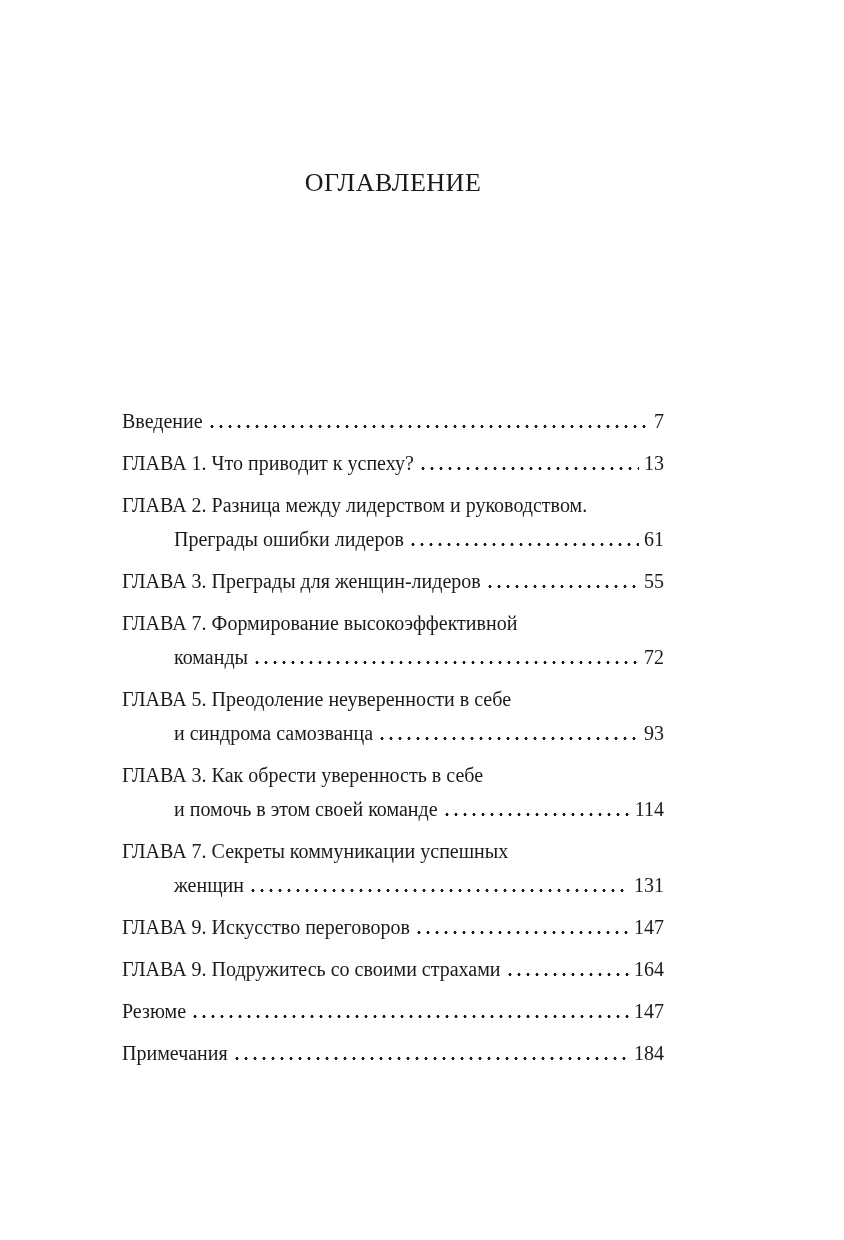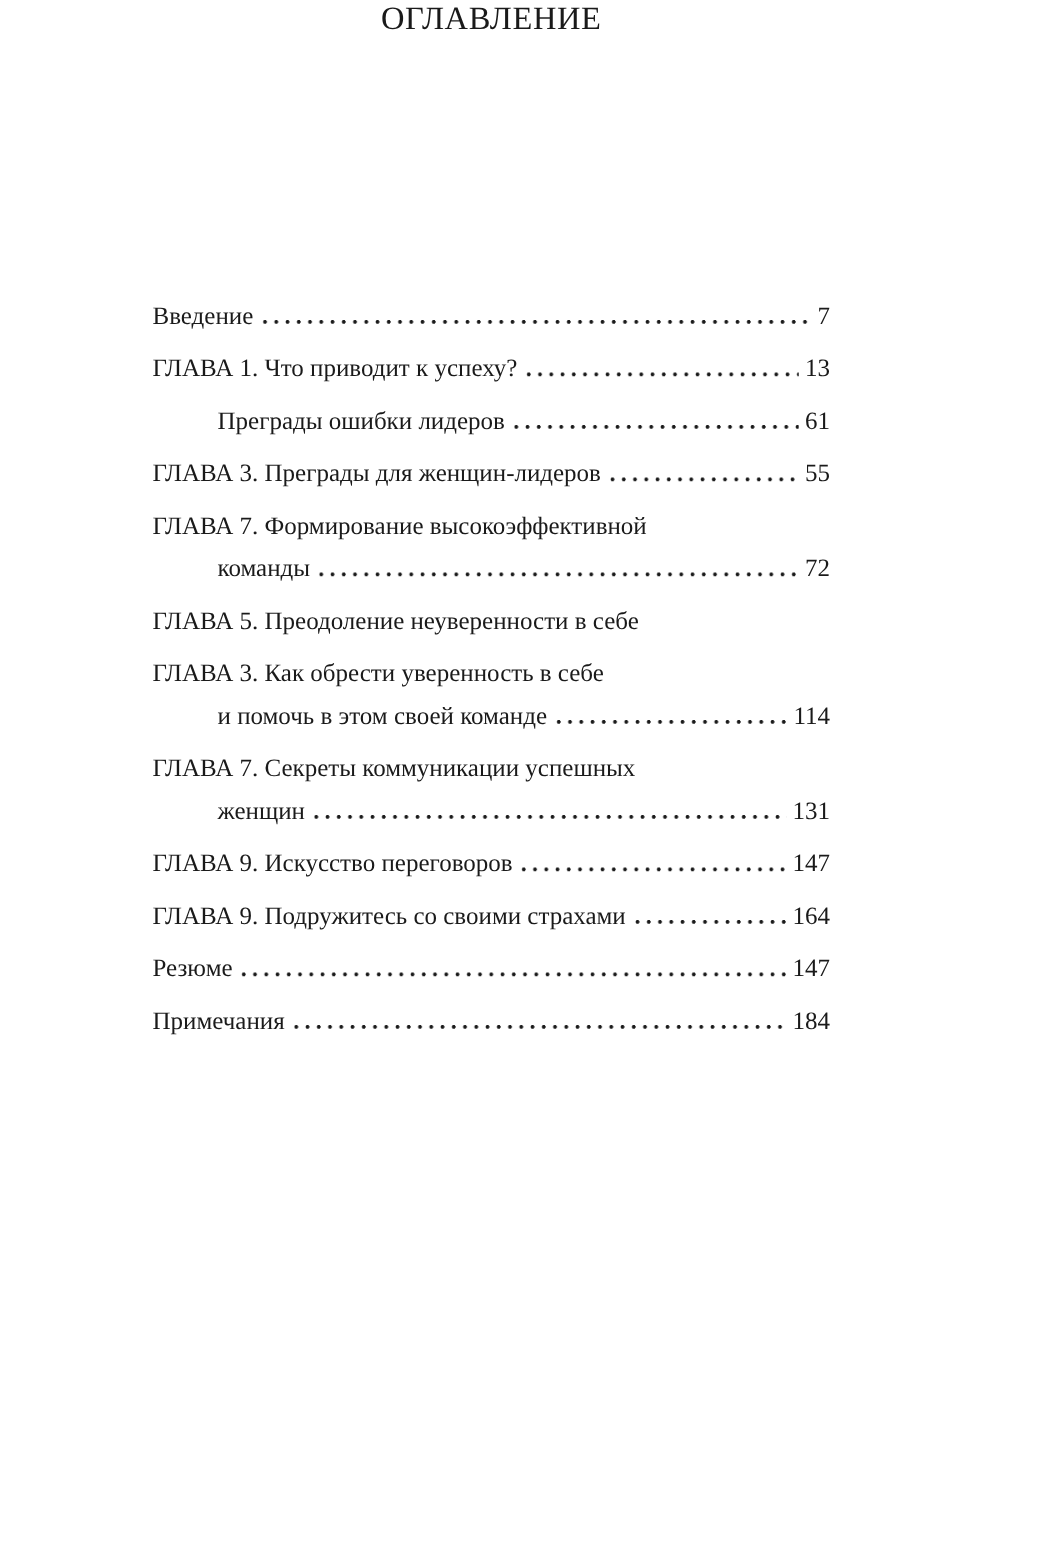--- a/index.html
+++ b/index.html
@@ -16,20 +16,21 @@
     overflow: hidden;
   }
   .page {
     position: absolute;
     left: 122px;
     top: 0;
     width: 542px;
   }
   .page-title {
     margin: 0;
+    padding-top: 168px;
     font-size: 26px;
     font-weight: 400;
     line-height: 30px;
     text-align: center;
     letter-spacing: 0.5px;
     color: #1a1a1a;
   }
   .toc-list {
     margin-top: 206px;
   }
@@ -77,20 +78,23 @@
         </div>
       </div>
       <div class="toc-entry">
         <div class="toc-line">
           <span class="label">ГЛАВА 1. Что приводит к успеху?</span>
           <span class="leader"></span>
           <span class="pagenum">13</span>
         </div>
       </div>
       <div class="toc-entry">
+        <div class="toc-line">
+          <span class="label">ГЛАВА 2. Разница между лидерством и руководством.</span>
+        </div>
         <div class="toc-line cont">
           <span class="label">Преграды ошибки лидеров</span>
           <span class="leader"></span>
           <span class="pagenum">61</span>
         </div>
       </div>
       <div class="toc-entry">
         <div class="toc-line">
           <span class="label">ГЛАВА 3. Преграды для женщин-лидеров</span>
           <span class="leader"></span>
@@ -103,20 +107,25 @@
         </div>
         <div class="toc-line cont">
           <span class="label">команды</span>
           <span class="leader"></span>
           <span class="pagenum">72</span>
         </div>
       </div>
       <div class="toc-entry">
         <div class="toc-line">
           <span class="label">ГЛАВА 5. Преодоление неуверенности в себе</span>
+        </div>
+        <div class="toc-line cont">
+          <span class="label">и синдрома самозванца</span>
+          <span class="leader"></span>
+          <span class="pagenum">93</span>
         </div>
       </div>
       <div class="toc-entry">
         <div class="toc-line">
           <span class="label">ГЛАВА 3. Как обрести уверенность в себе</span>
         </div>
         <div class="toc-line cont">
           <span class="label">и помочь в этом своей команде</span>
           <span class="leader"></span>
           <span class="pagenum">114</span>

